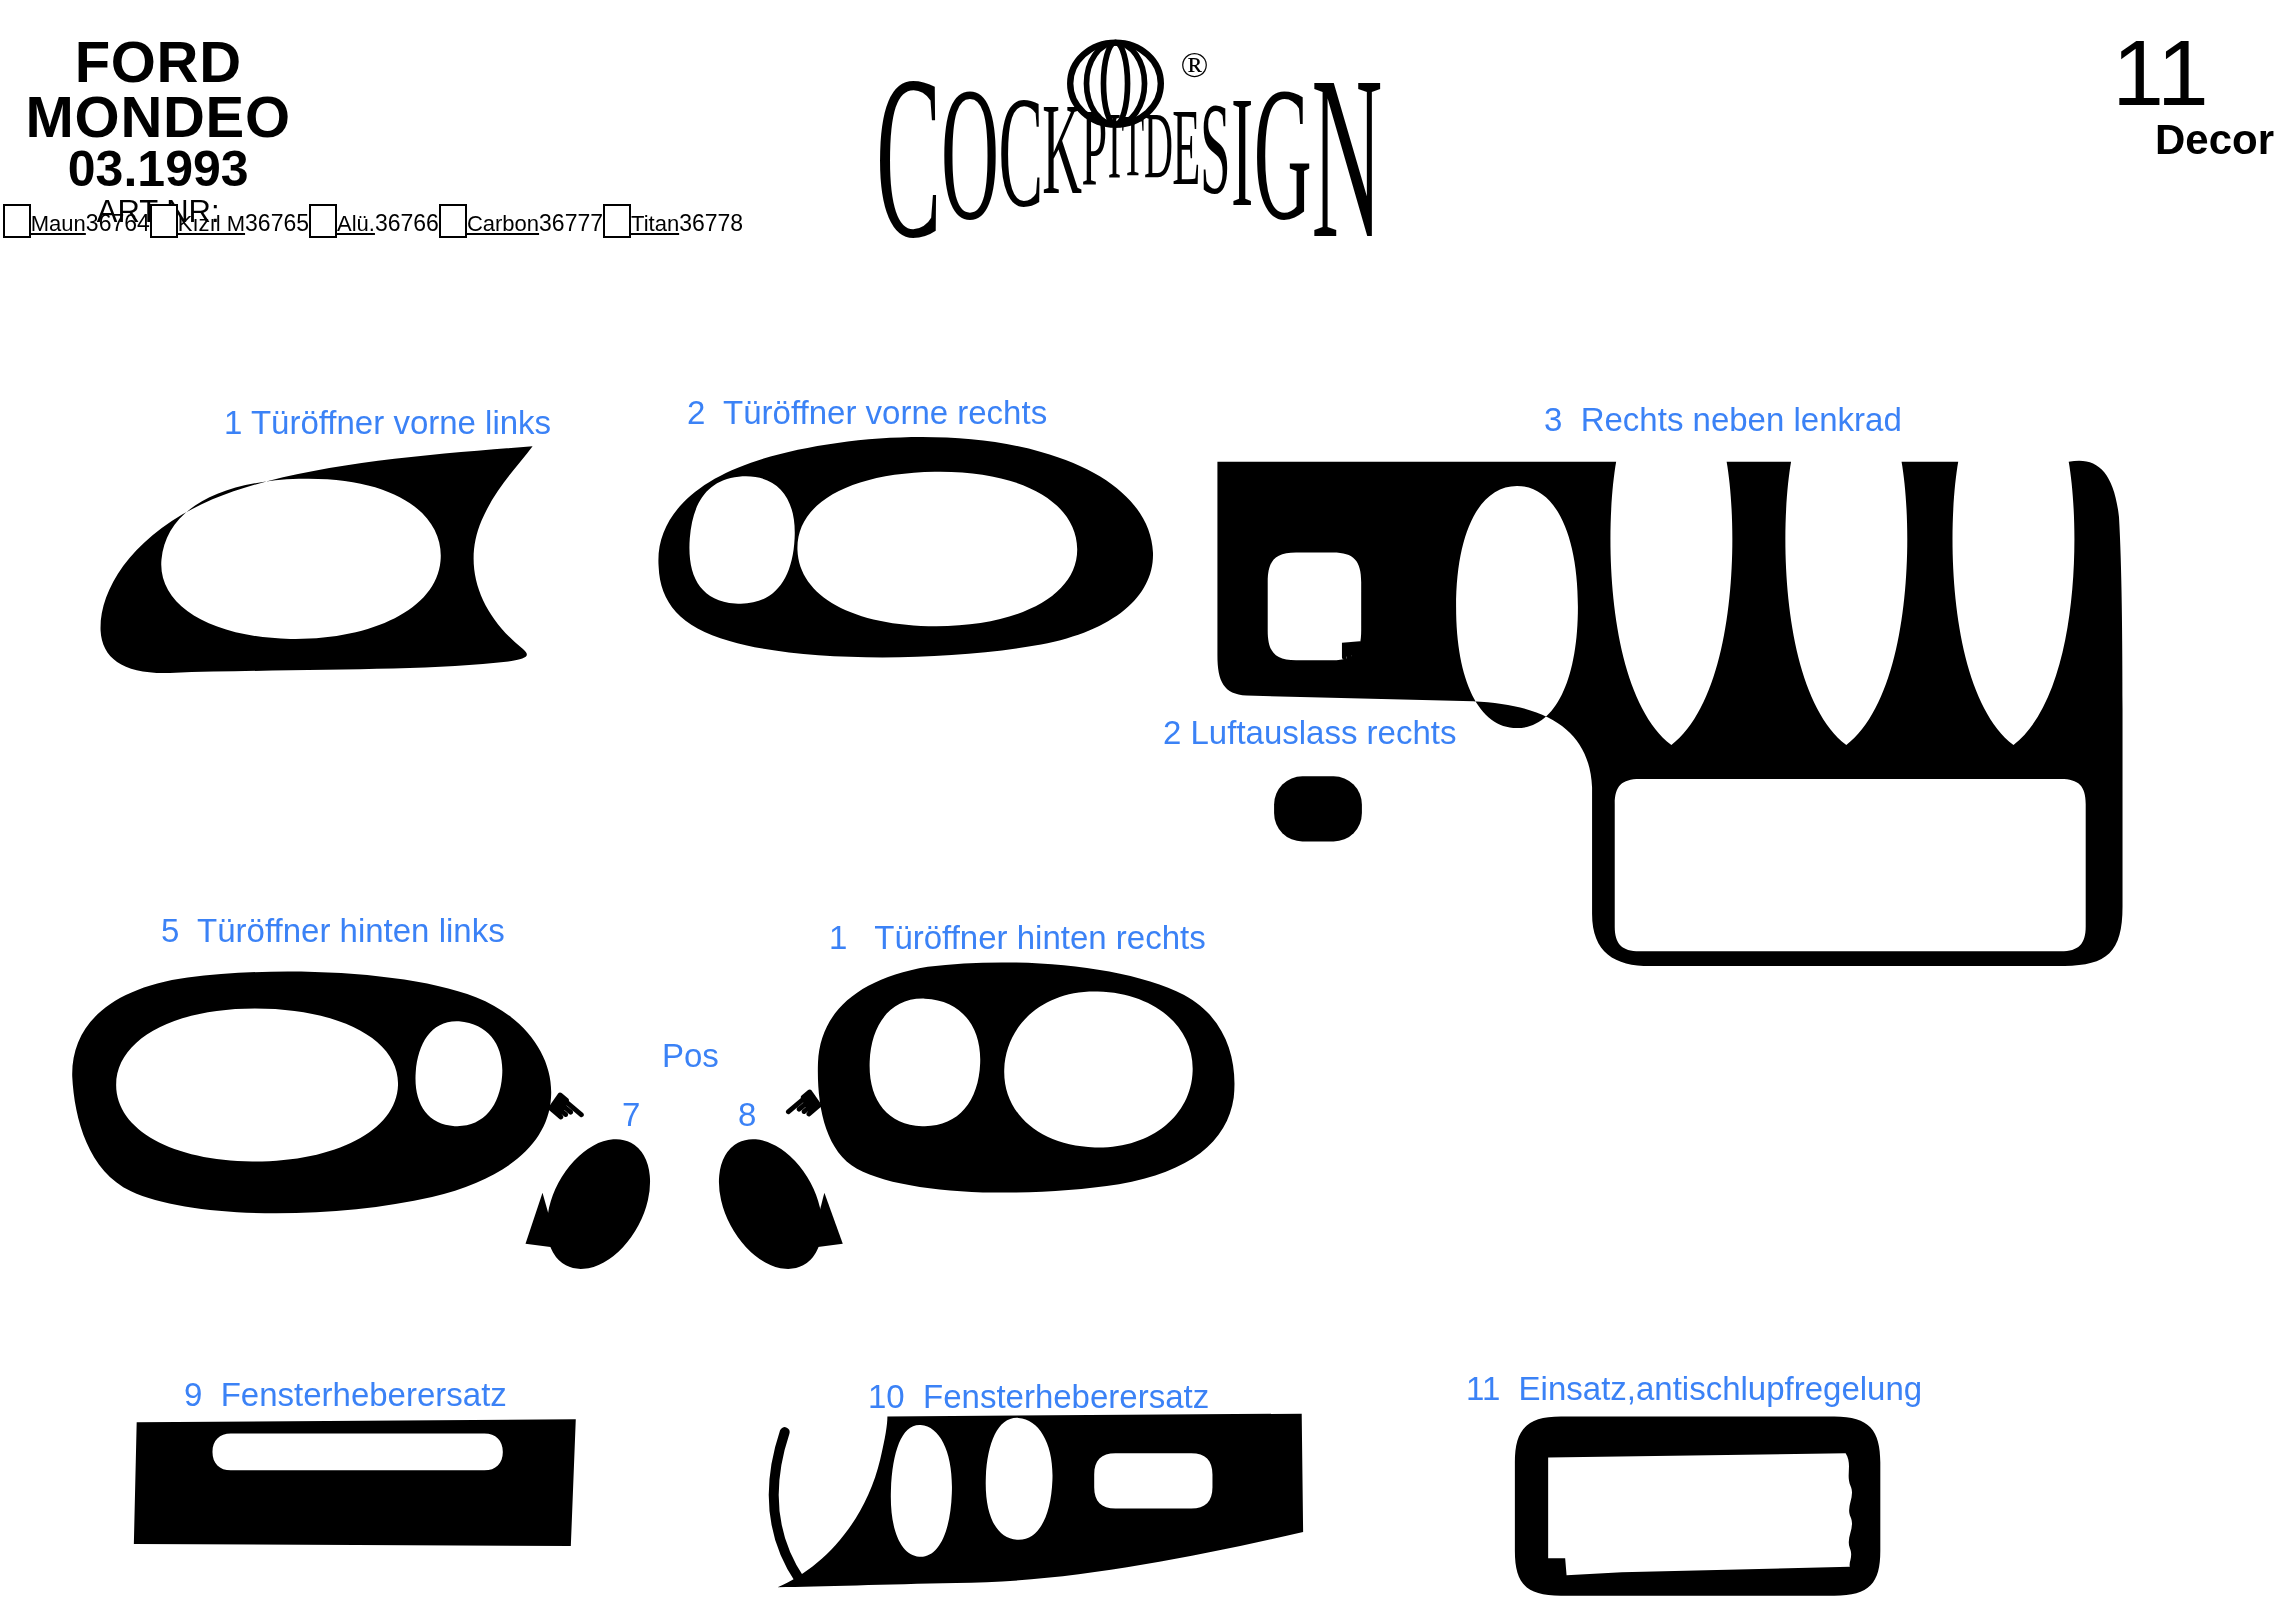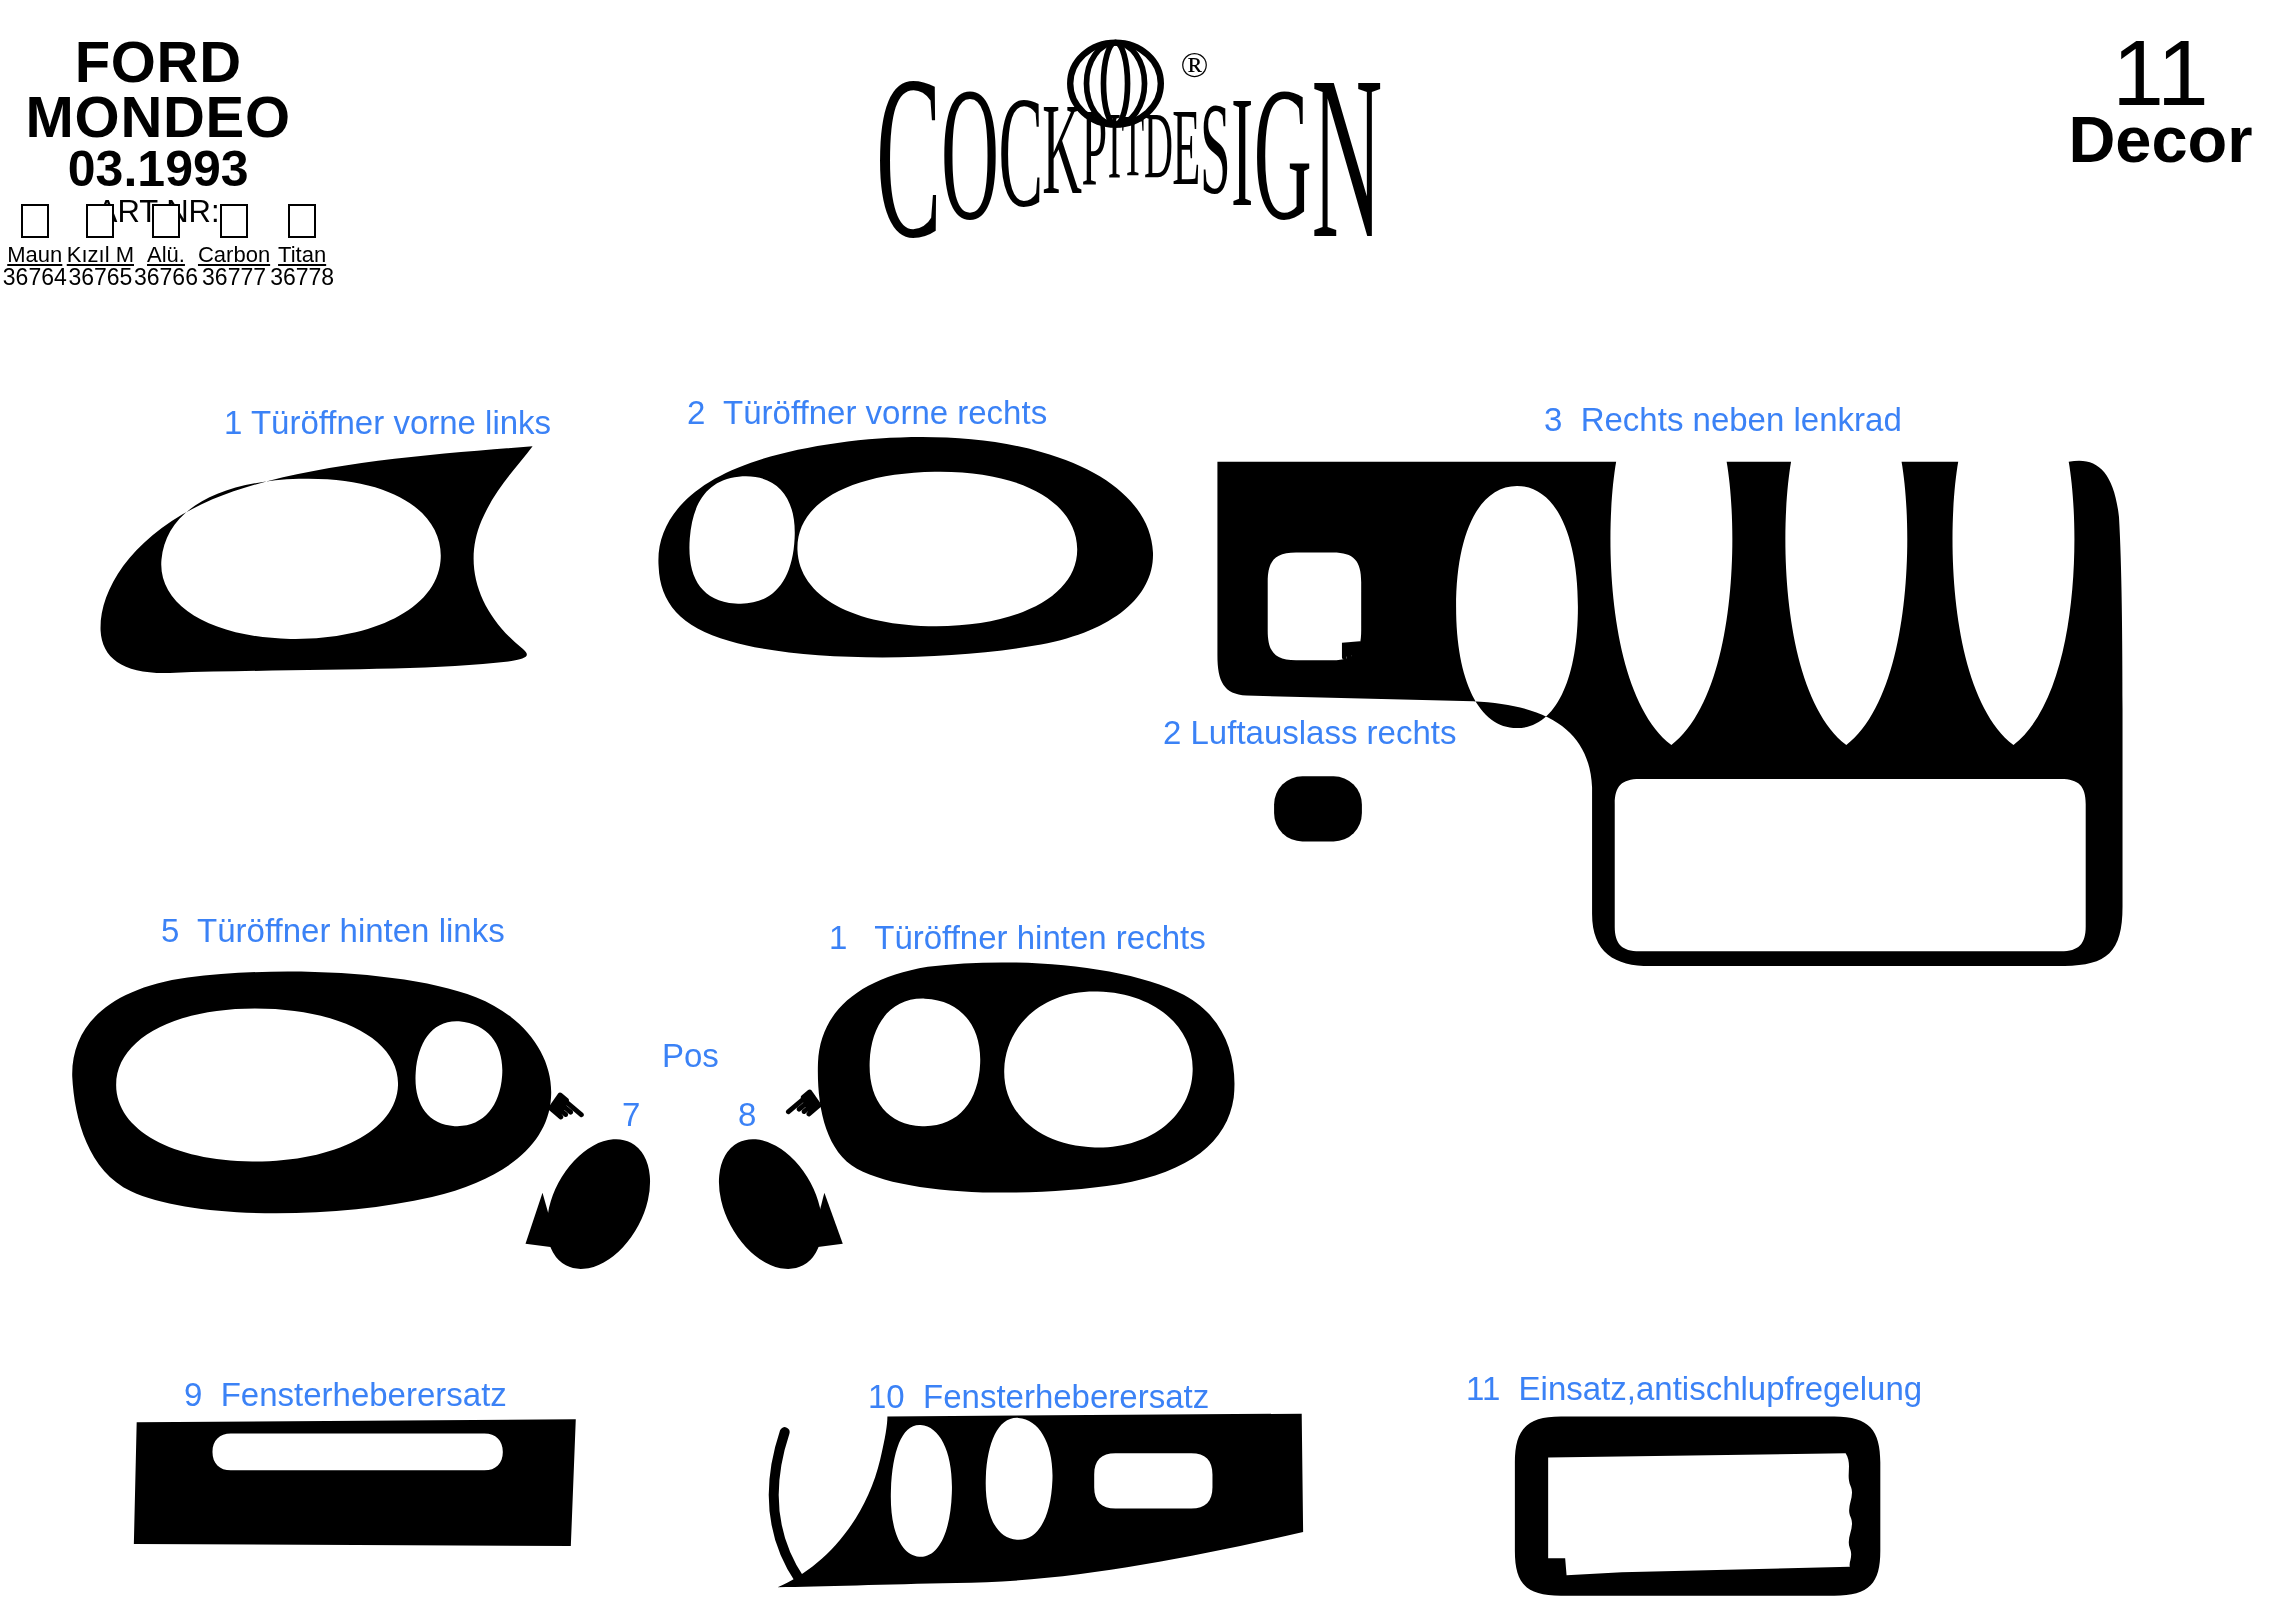--- a/index.html
+++ b/index.html
@@ -6,29 +6,29 @@
   #sheet{position:relative;width:2284px;height:1617px;background:#ffffff;overflow:hidden;
          font-family:"Liberation Sans",sans-serif;color:#000;}
   .art{position:absolute;left:0;top:0;width:2284px;height:1617px;}
   .plabel{position:absolute;font-size:33px;line-height:37px;white-space:pre;color:#3b82f6;}
   
   #brand{position:absolute;left:5.7px;top:34px;width:305px;text-align:center;}
   #brand .make,#brand .model{font-size:58px;line-height:55px;font-weight:bold;letter-spacing:0.7px;}
   #brand .date{font-size:50px;line-height:50px;font-weight:bold;}
   #brand .artnr{font-size:31px;line-height:35px;font-weight:normal;}
   #finishes{position:absolute;left:2.8px;top:204px;width:312px;display:flex;}
-  .finish-col{flex:1;display:flex;flex-direction:column;align-items:center;}
+  .finish-col{flex:1;display:flex;flex-direction:row;align-items:center;}
   .finish-box{width:24px;height:30px;border:2.1px solid #000;background:#fff;margin-bottom:5.7px;}
   .finish-name{font-size:22px;line-height:22px;text-decoration:underline;white-space:nowrap;
                font-stretch:condensed;}
   .finish-num{font-size:23px;line-height:23.4px;white-space:nowrap;}
   
   #decor{position:absolute;right:10px;top:34px;width:227px;text-align:center;}
   #decor .count{font-size:93px;line-height:78px;font-weight:normal;}
-  #decor .dlabel{font-size:65px;line-height:55px;font-weight:bold;}
+  #decor .dlabel{font-size:42px;line-height:55px;font-weight:bold;text-align:right;}
   
   #logo{position:absolute;left:814px;top:0;width:637px;height:255px;}
 </style>
 </head>
 <body>
 
 <div id="sheet">
 
   <svg class="art" viewBox="0 0 3225 2283" xmlns="http://www.w3.org/2000/svg">
 

